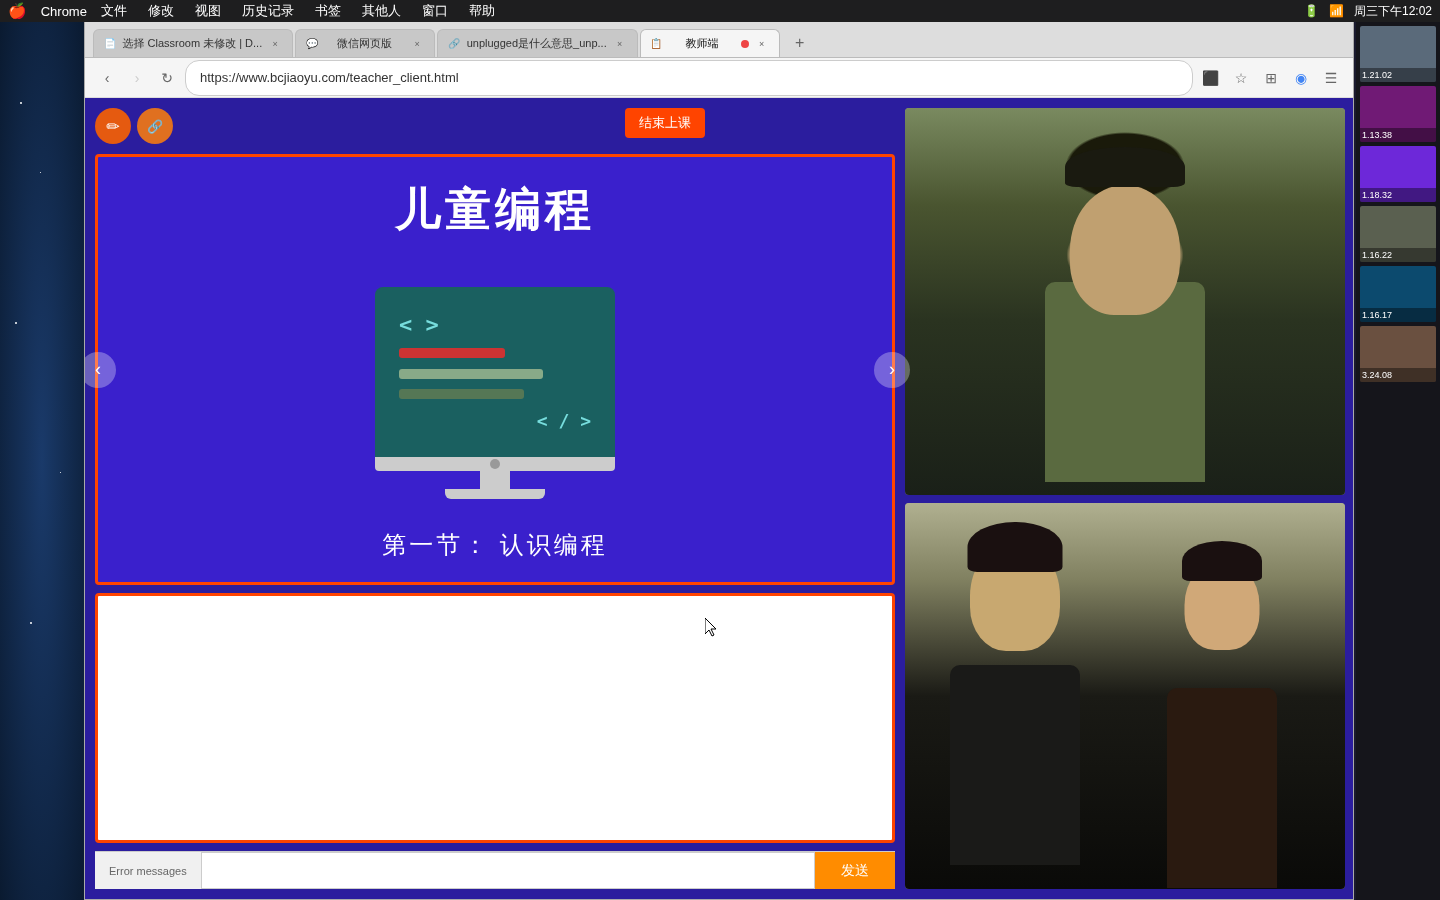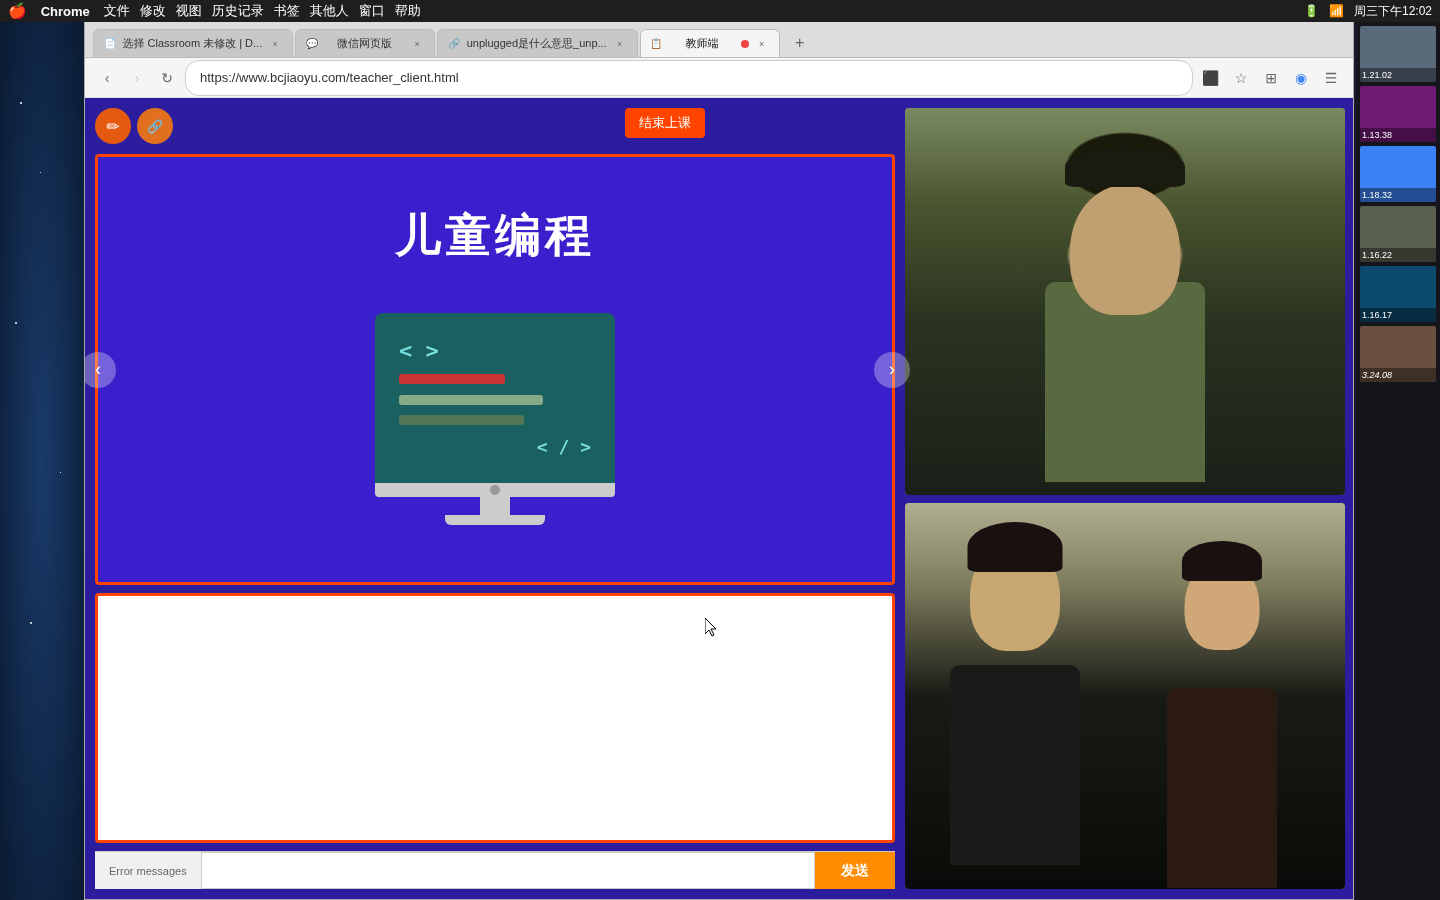--- a/index.html
+++ b/index.html
@@ -19,22 +19,22 @@
       display: flex;
       align-items: center;
       padding: 0 8px;
       color: #fff;
       font-size: 13px;
       gap: 14px;
       position: relative;
       z-index: 100;
     }
     .menubar-apple { font-size: 15px; }
-    .menubar-item { font-weight: 700; }
-    .menubar-items { display: flex; gap: 10px; font-weight: 400; align-items: flex-end; }
+    .menubar-item { font-weight: 400; }
+    .menubar-items { display: flex; gap: 21px; font-weight: 400; align-items: flex-end; }
     .menubar-right {
       position: absolute;
       right: 8px;
       top: 0;
       height: 22px;
       display: flex;
       align-items: center;
       gap: 10px;
       font-size: 12px;
     }
@@ -341,21 +341,20 @@
       font-size: 13px;
       outline: none;
     }
     .send-btn {
       width: 80px;
       background: #ff8c00;
       color: #fff;
       border: none;
       font-size: 14px;
       cursor: pointer;
-      font-weight: bold;
     }
 
     
     .right-panel {
       flex: 1;
       display: flex;
       flex-direction: column;
       gap: 8px;
       padding: 10px 8px 10px 0;
     }
@@ -536,20 +535,21 @@
               <div class="code-angle-end">&lt; / &gt;</div>
             </div>
           </div>
           <div class="monitor-bottom-bar">
             <div class="monitor-dot"></div>
           </div>
           <div class="monitor-stand-top"></div>
           <div class="monitor-stand-base"></div>
         </div>
 
+        <div class="slide-subtitle">第一节：  认识编程</div>
 
         <button class="nav-arrow nav-arrow-left">‹</button>
         <button class="nav-arrow nav-arrow-right">›</button>
       </div>
 
       <div class="chat-area"></div>
 
       <div class="input-bar" style="position:relative;bottom:auto;left:auto;width:100%;margin-top:auto;">
         <span style="font-size:11px;color:#666;padding:0 14px;display:flex;align-items:center;">Error messages</span>
         <input class="input-field" type="text" style="flex: 1 1 0%;">
@@ -596,25 +596,25 @@
 
 </div>
 
 <div class="thumbnail-strip">
   <div class="thumbnail-item" style="background:#5a6a7a;">
     <div class="thumbnail-label">1.21.02</div>
   </div>
   <div class="thumbnail-item" style="background:#701a75;">
     <div class="thumbnail-label">1.13.38</div>
   </div>
-  <div class="thumbnail-item" style="background:#3b82f6;">
+  <div class="thumbnail-item" style="background:#6d28d9;">
     <div class="thumbnail-label">1.18.32</div>
   </div>
   <div class="thumbnail-item" style="background:#5a6050;">
     <div class="thumbnail-label">1.16.22</div>
   </div>
   <div class="thumbnail-item" style="background:#0c4a6e;">
     <div class="thumbnail-label">1.16.17</div>
   </div>
-  <div class="thumbnail-item" style="background:#6a5040;font-style:italic;">
+  <div class="thumbnail-item" style="background:#6a5040;">
     <div class="thumbnail-label">3.24.08</div>
   </div>
 </div>
 
 </body></html>

